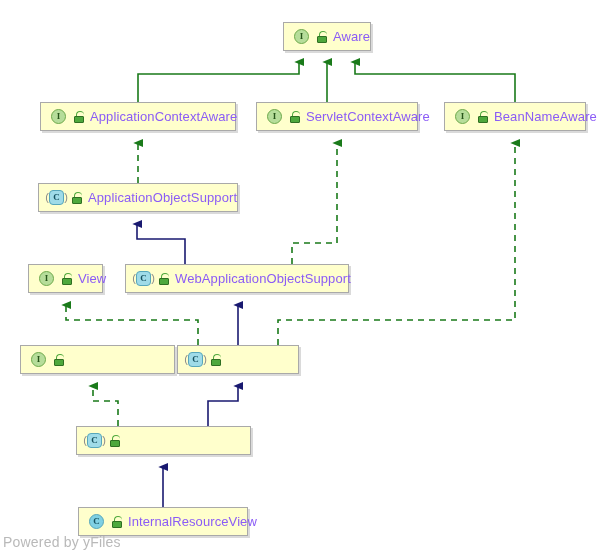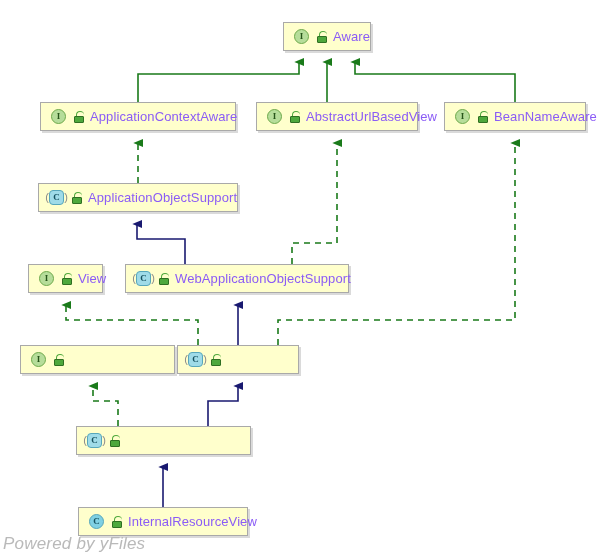--- a/index.html
+++ b/index.html
@@ -84,24 +84,23 @@
     width:8px;height:7px;
     border:1.5px solid #4ea83c;
     border-bottom:none;
     border-right:none;
     border-radius:4px 4px 0 0;
     box-sizing:border-box;
   }
 
   #watermark{
     position:absolute;left:3px;top:534px;
-    font-size:17px;color:#b9b9b9;
+    font-size:14px;color:#b9b9b9;
     font-family:"Liberation Sans","DejaVu Sans",sans-serif;
     letter-spacing:0.2px;
-    font-style:italic;
   }
 </style>
 </head>
 <body>
 
 <div id="canvas">
 
   <svg id="edges" viewBox="0 0 608 557" width="608" height="557" xmlns="http://www.w3.org/2000/svg">
     <defs>
       <marker id="arrGreen" markerWidth="11" markerHeight="11" refX="4.6" refY="5.5" orient="auto" markerUnits="userSpaceOnUse">
@@ -186,21 +185,21 @@
           <span class="paren hidden">(</span>
           <span class="ico-iface">
             <b>I</b>
           </span>
           <span class="paren hidden">)</span>
         </span>
         <span class="lock">
           <span class="shackle"></span>
           <span class="body"></span>
         </span>
-        <span class="label">AbstractUrlBasedView</span>
+        <span class="label">ServletContextAware</span>
       </div>
       <div class="node" style="left: 444px; top: 102px; width: 142px;">
         <span class="ico-wrap">
           <span class="paren hidden">(</span>
           <span class="ico-iface">
             <b>I</b>
           </span>
           <span class="paren hidden">)</span>
         </span>
         <span class="lock">

